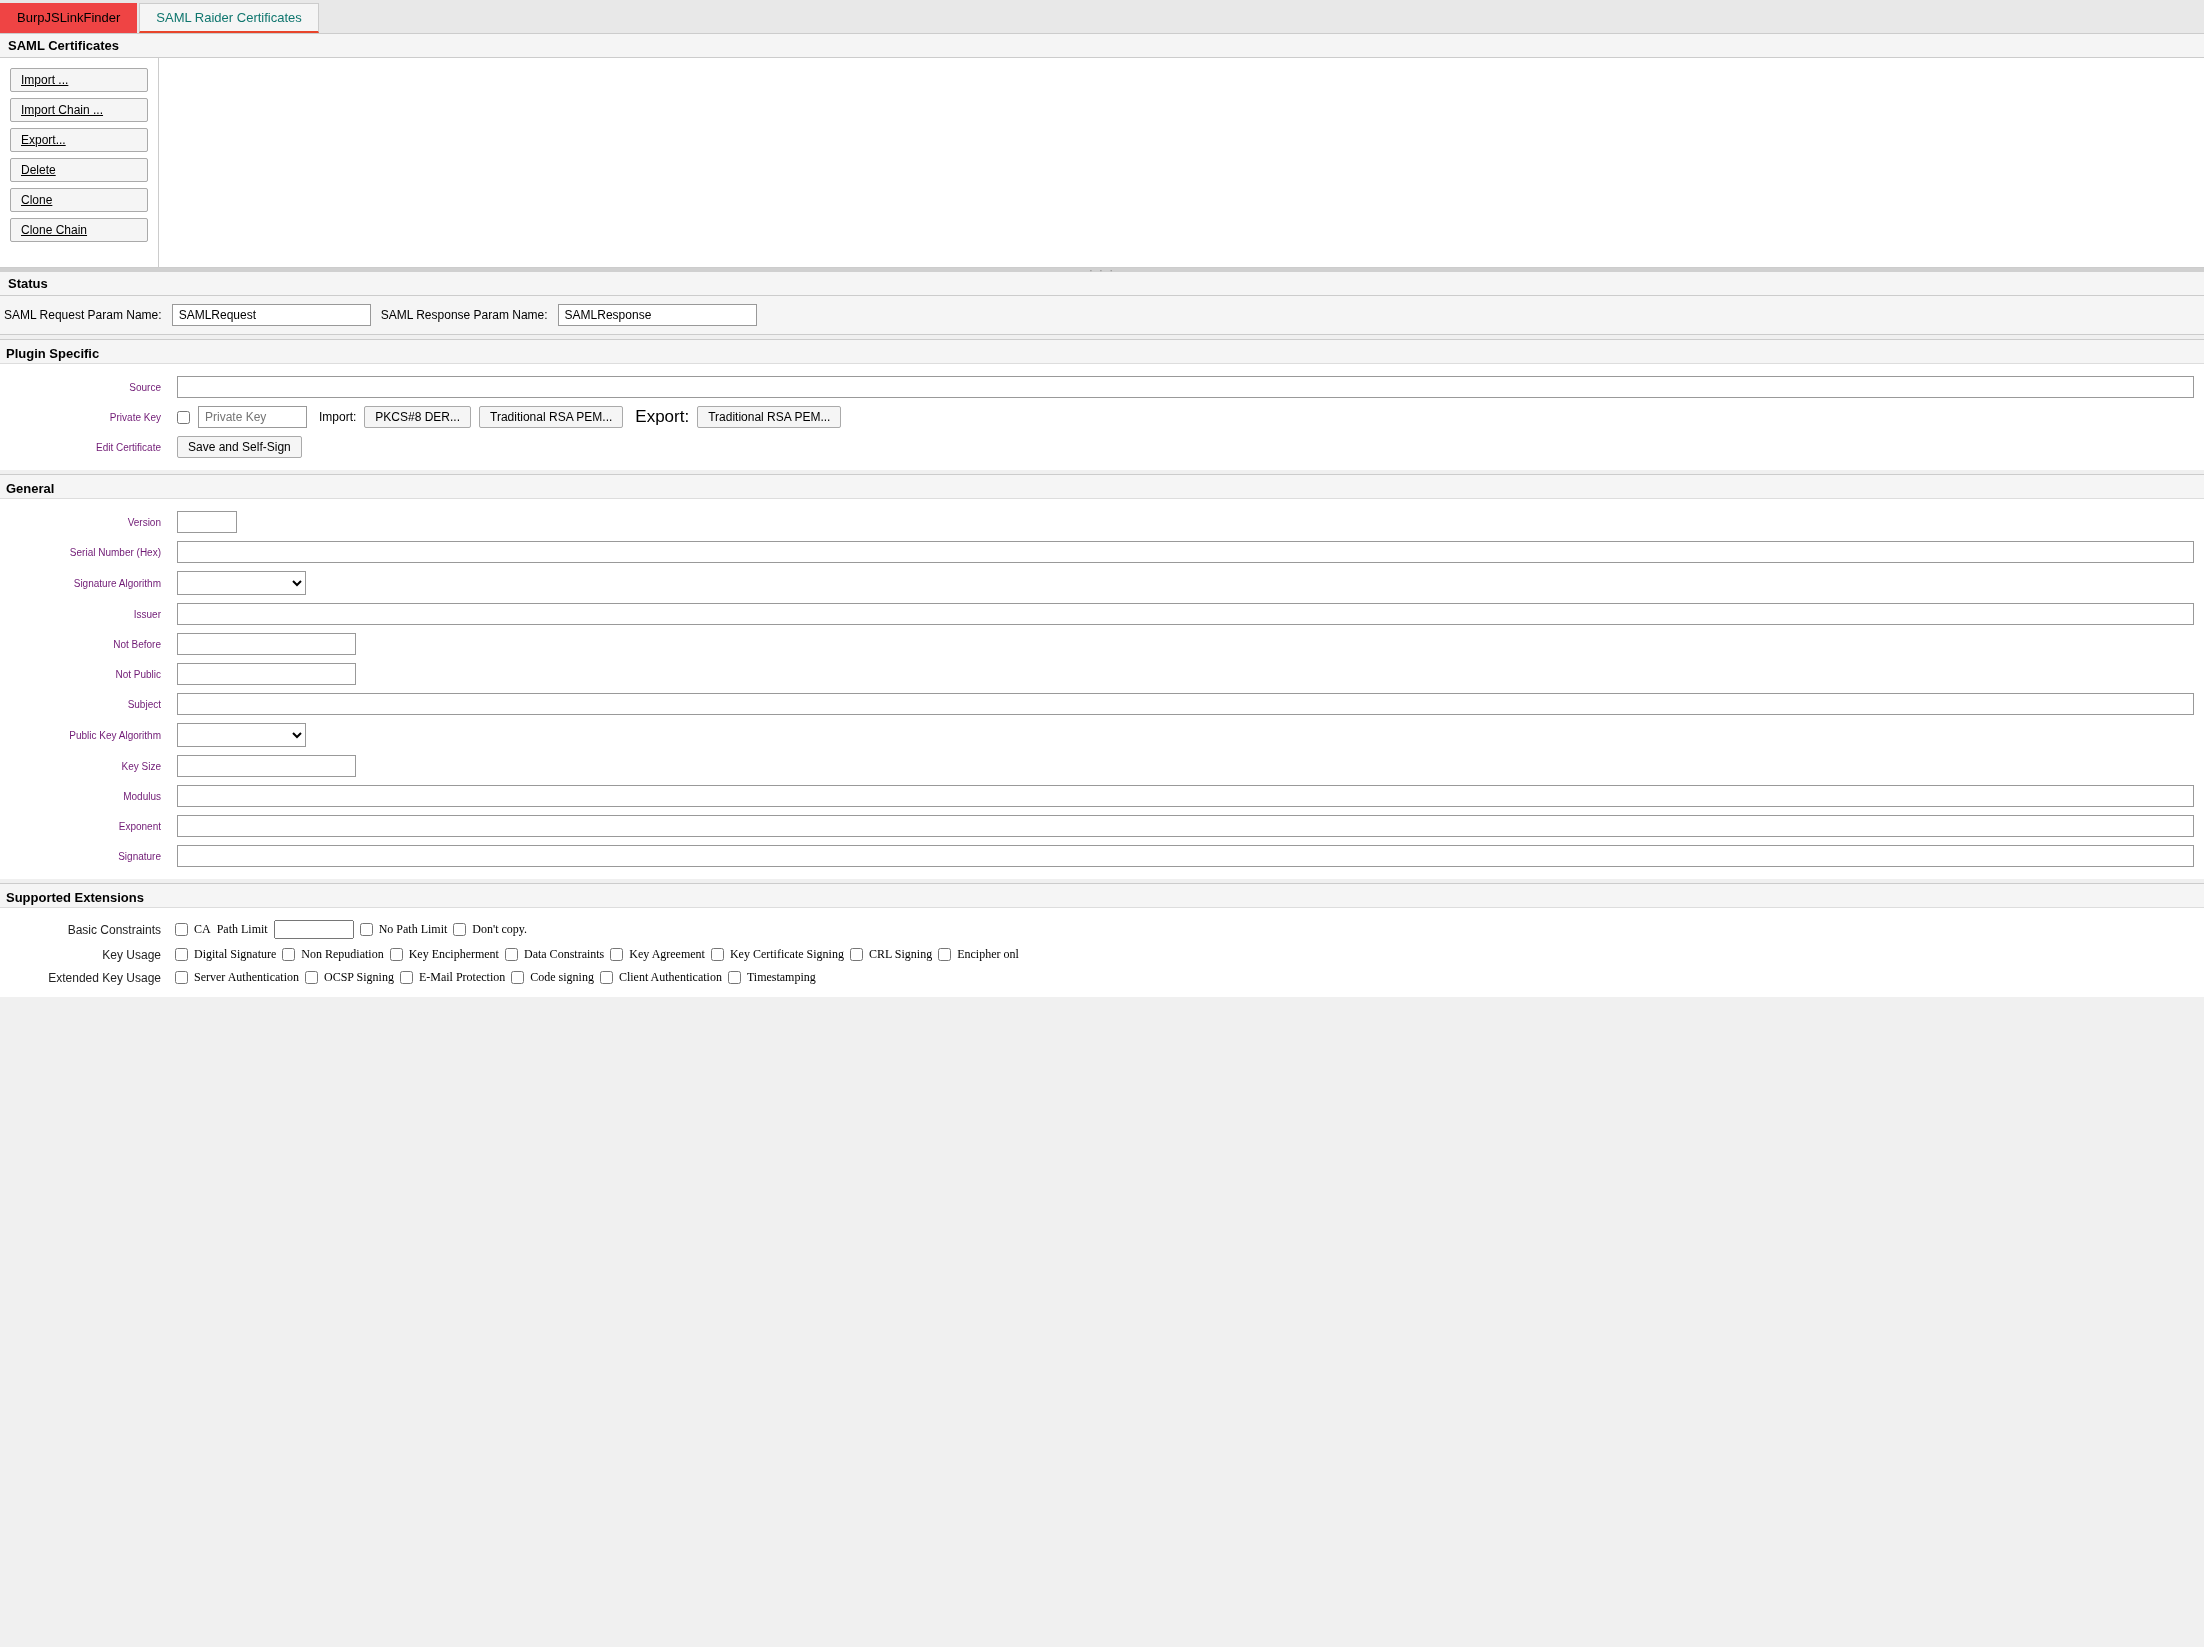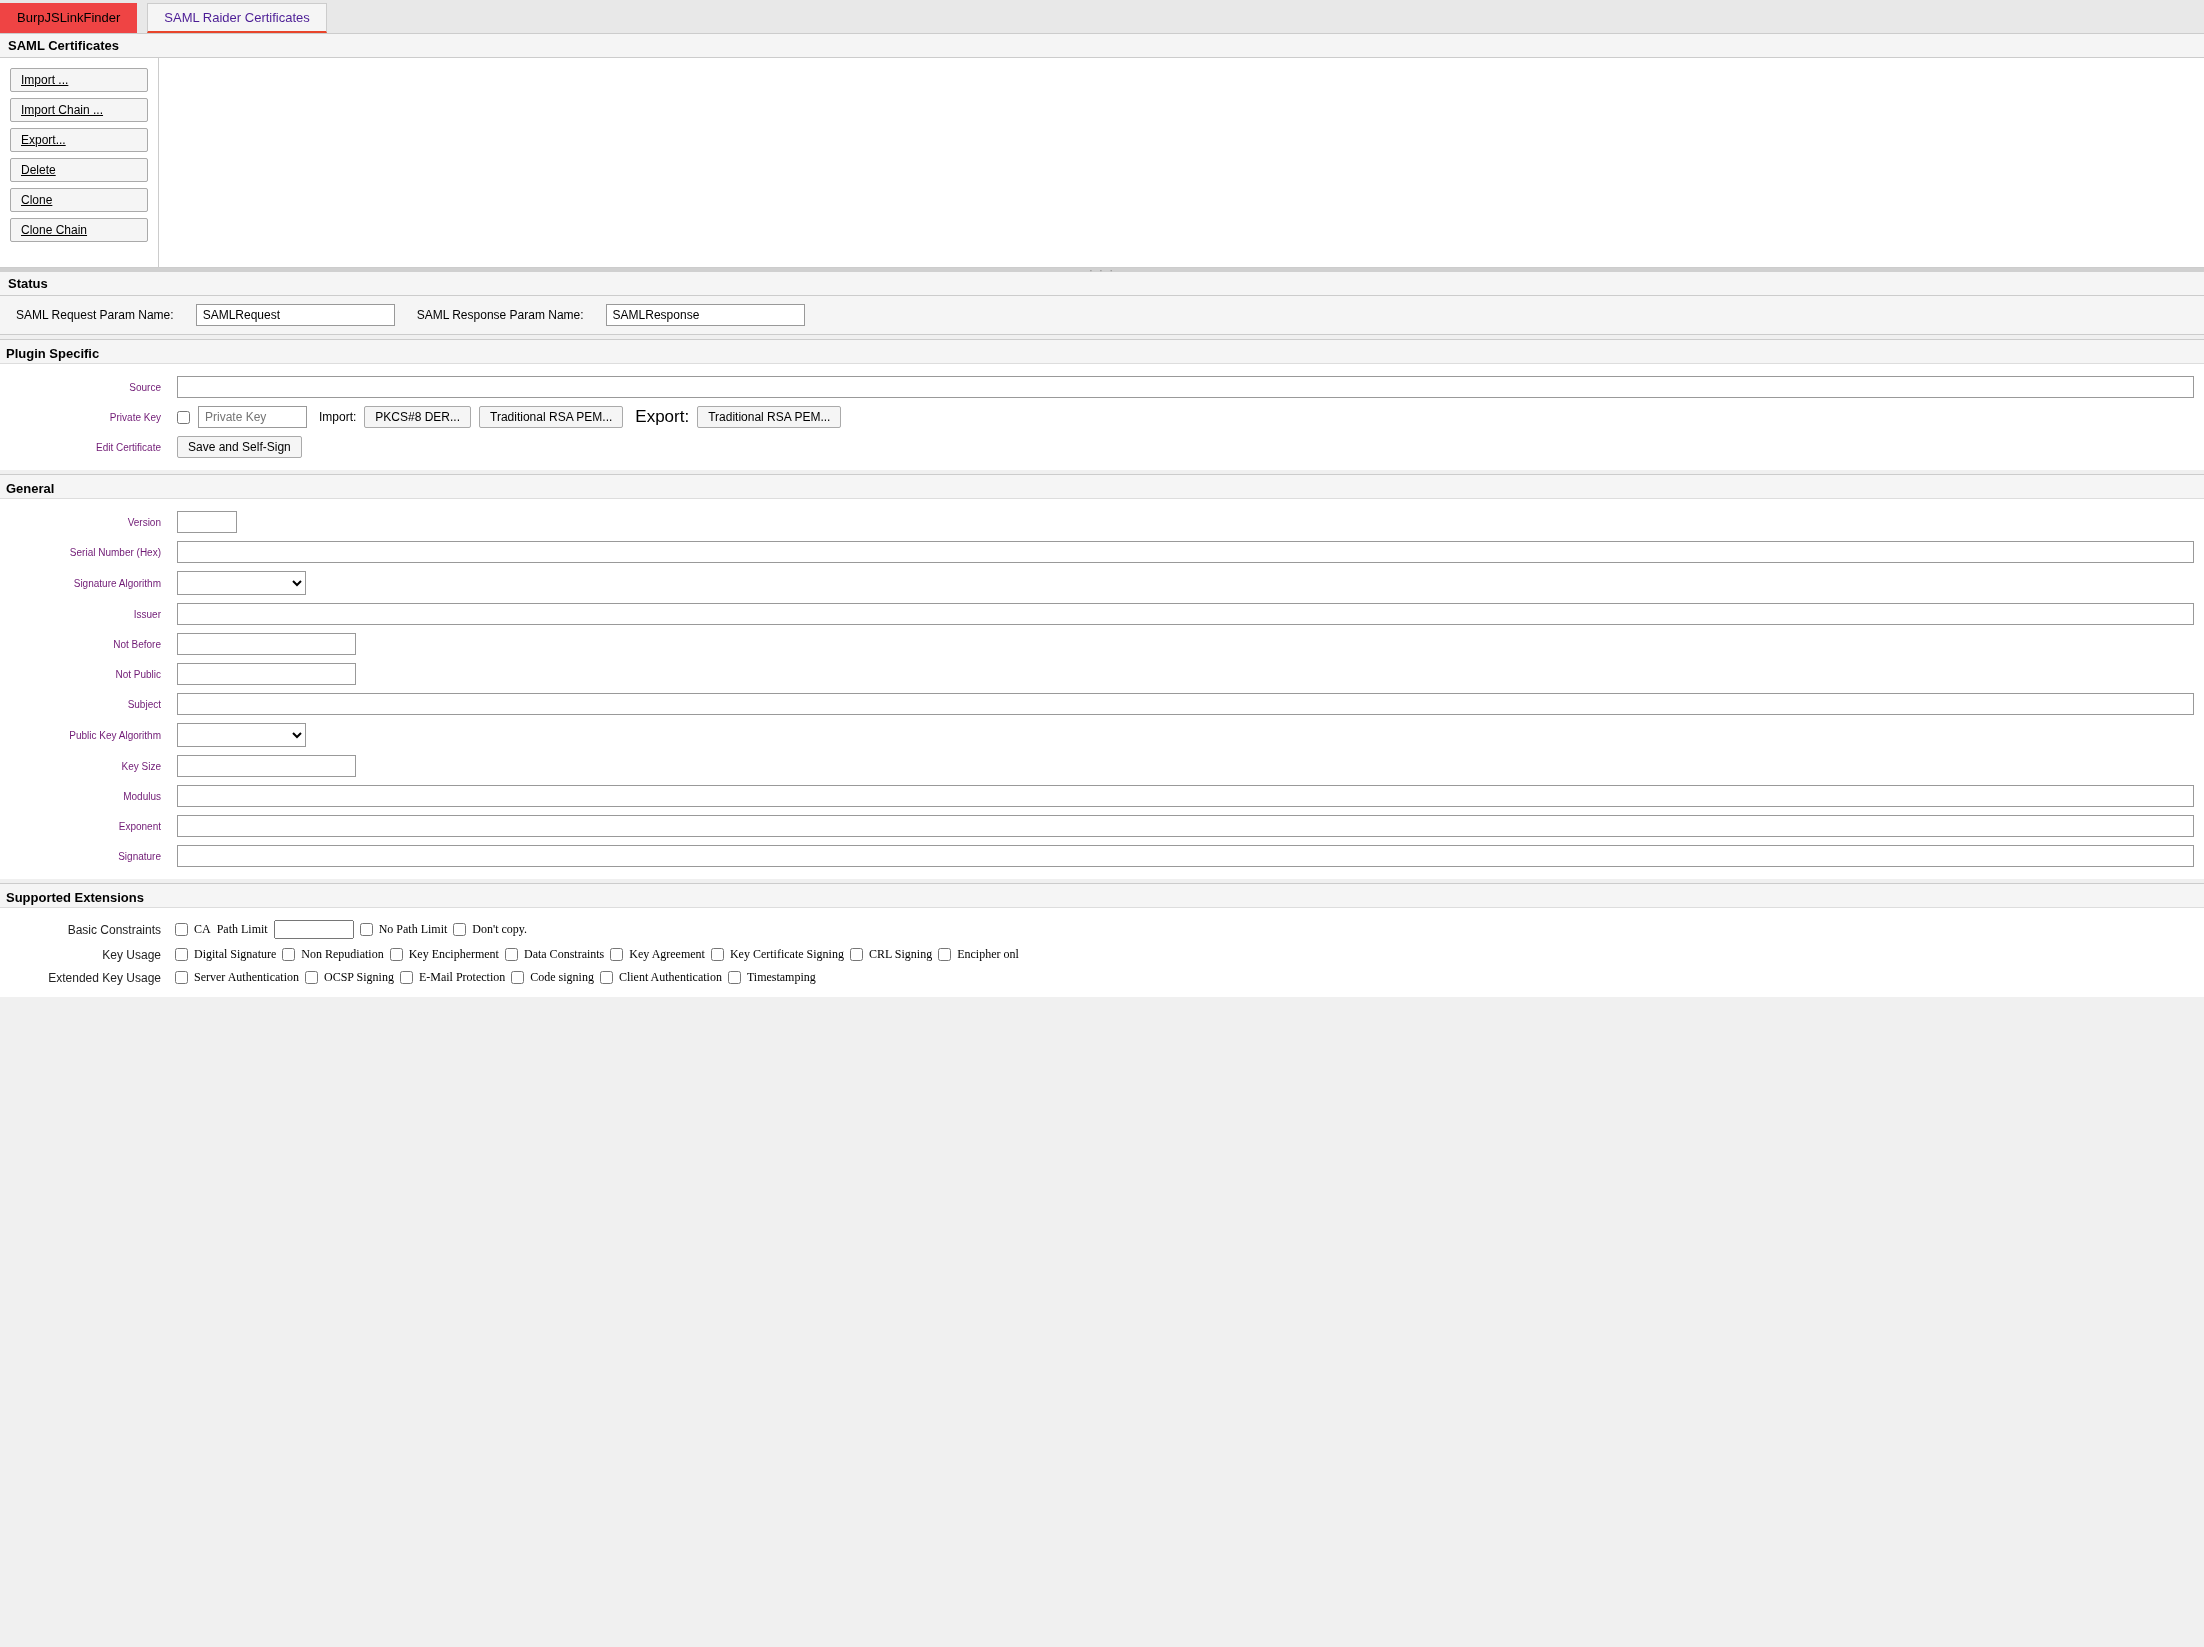--- a/index.html
+++ b/index.html
@@ -22,22 +22,21 @@
       border-bottom: none;
       background: #ef4444;
       font-size: 13px;
       margin-right: 2px;
       margin-top: 3px;
     }
     .tab.active {
       background: #f5f5f5;
       border-color: #ccc;
       border-bottom: 2px solid #e8442a;
-      color: #4c1d95;
-      margin-left: 8px;
+      color: #0f766e;
     }
     .section-label {
       font-size: 13px;
       font-weight: bold;
       padding: 4px 8px;
       background: #f5f5f5;
       border-bottom: 1px solid #ccc;
     }
     .saml-certs-container {
       display: flex;
@@ -67,22 +66,22 @@
       min-height: 209px;
       background: #fff;
     }
     .status-section {
       border-bottom: 1px solid #ccc;
       background: #f5f5f5;
     }
     .status-row {
       display: flex;
       align-items: center;
-      padding: 8px 16px;
-      gap: 22px;
+      padding: 8px 4px;
+      gap: 10px;
     }
     .status-row label {
       font-size: 12px;
       white-space: nowrap;
     }
     .status-row input[type="text"] {
       border: 1px solid #999;
       padding: 3px 6px;
       font-size: 12px;
       width: 199px;

